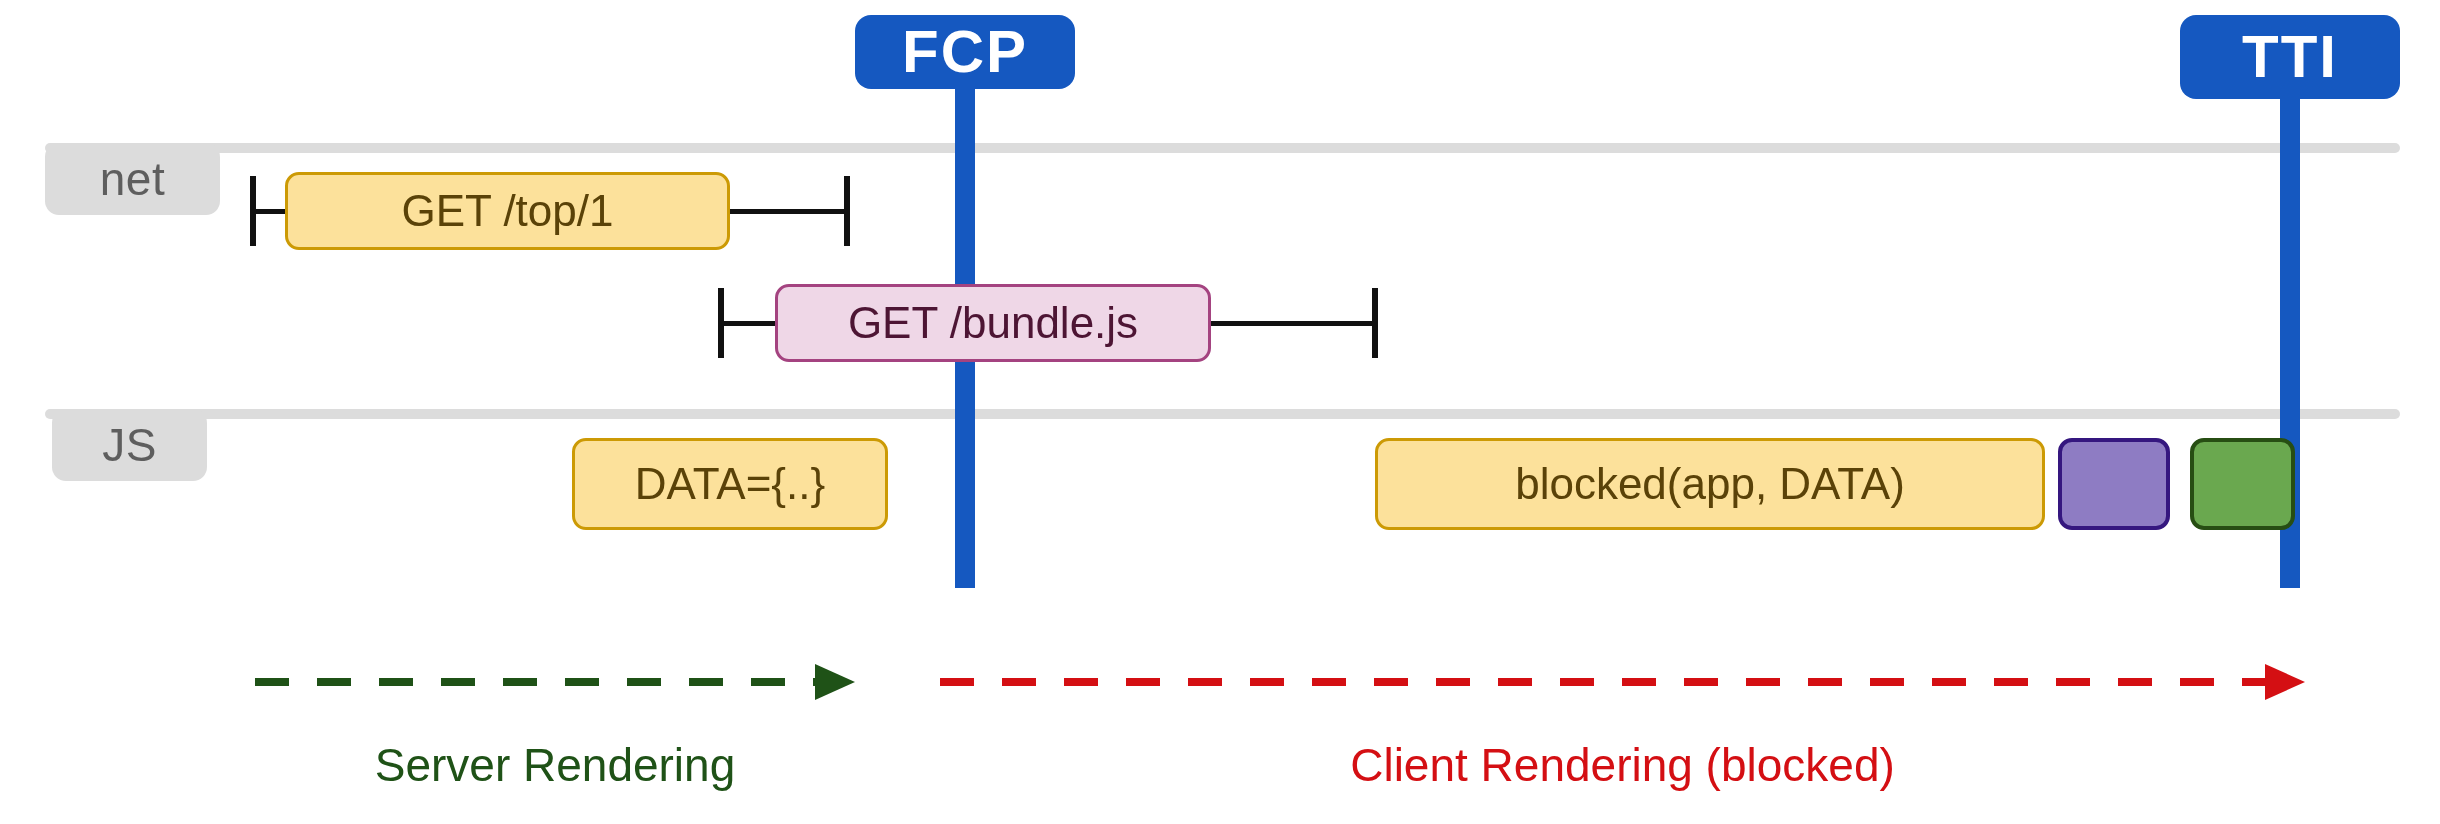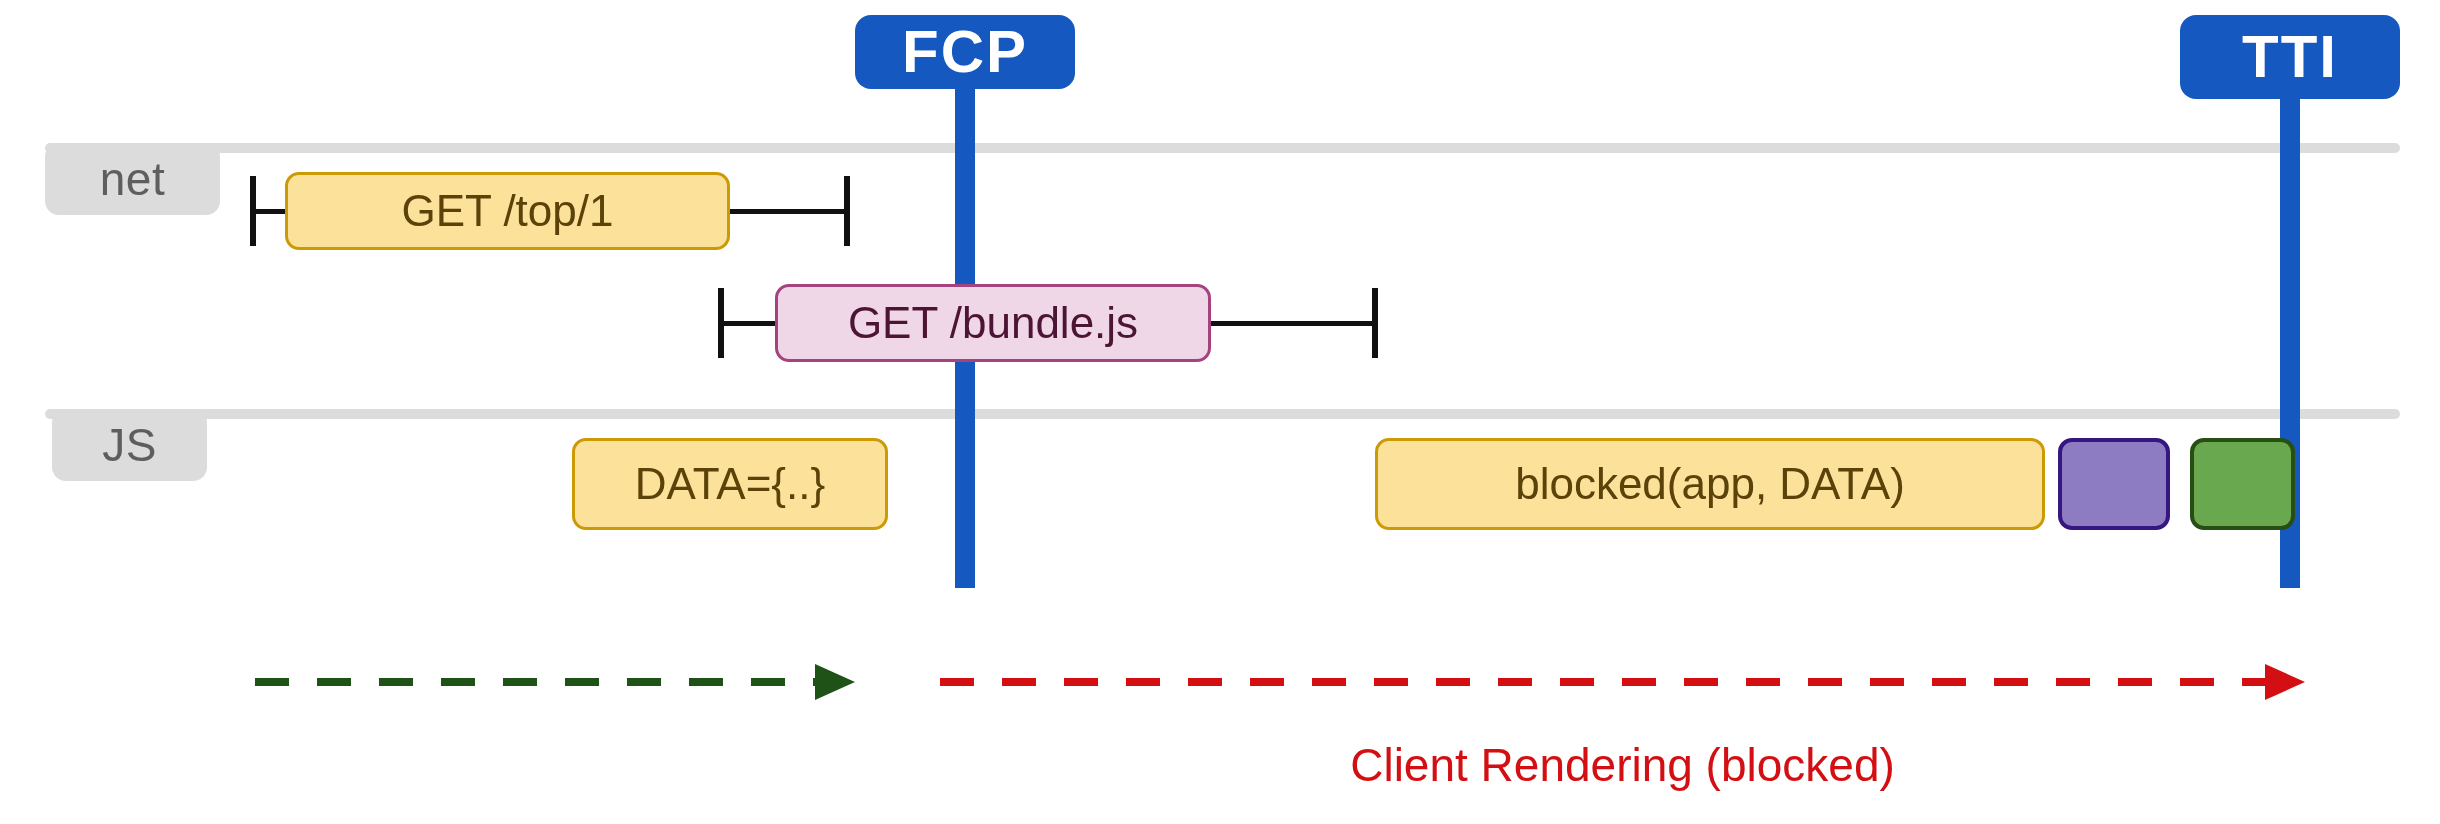--- a/index.html
+++ b/index.html
@@ -209,20 +209,21 @@
 
   <div class="milestone-line" style="left:2280px; top:60px; height:528px;"></div>
   <div class="milestone-badge" style="left:2180px; top:15px; width:220px; height:84px;">
     <span>TTI</span>
   </div>
 
   <div class="phase-arrow green-phase" style="left:255px; top:678px; width:600px;">
     <div class="dash-track"></div>
     <div class="head"></div>
   </div>
+  <div class="phase-label green-phase" style="left:255px; top:742px; width:600px;">Server Rendering</div>
 
   <div class="phase-arrow red-phase" style="left:940px; top:678px; width:1365px;">
     <div class="dash-track"></div>
     <div class="head"></div>
   </div>
   <div class="phase-label red-phase" style="left:940px; top:742px; width:1365px;">Client Rendering (blocked)</div>
 
 </div>
 
 </body></html>

